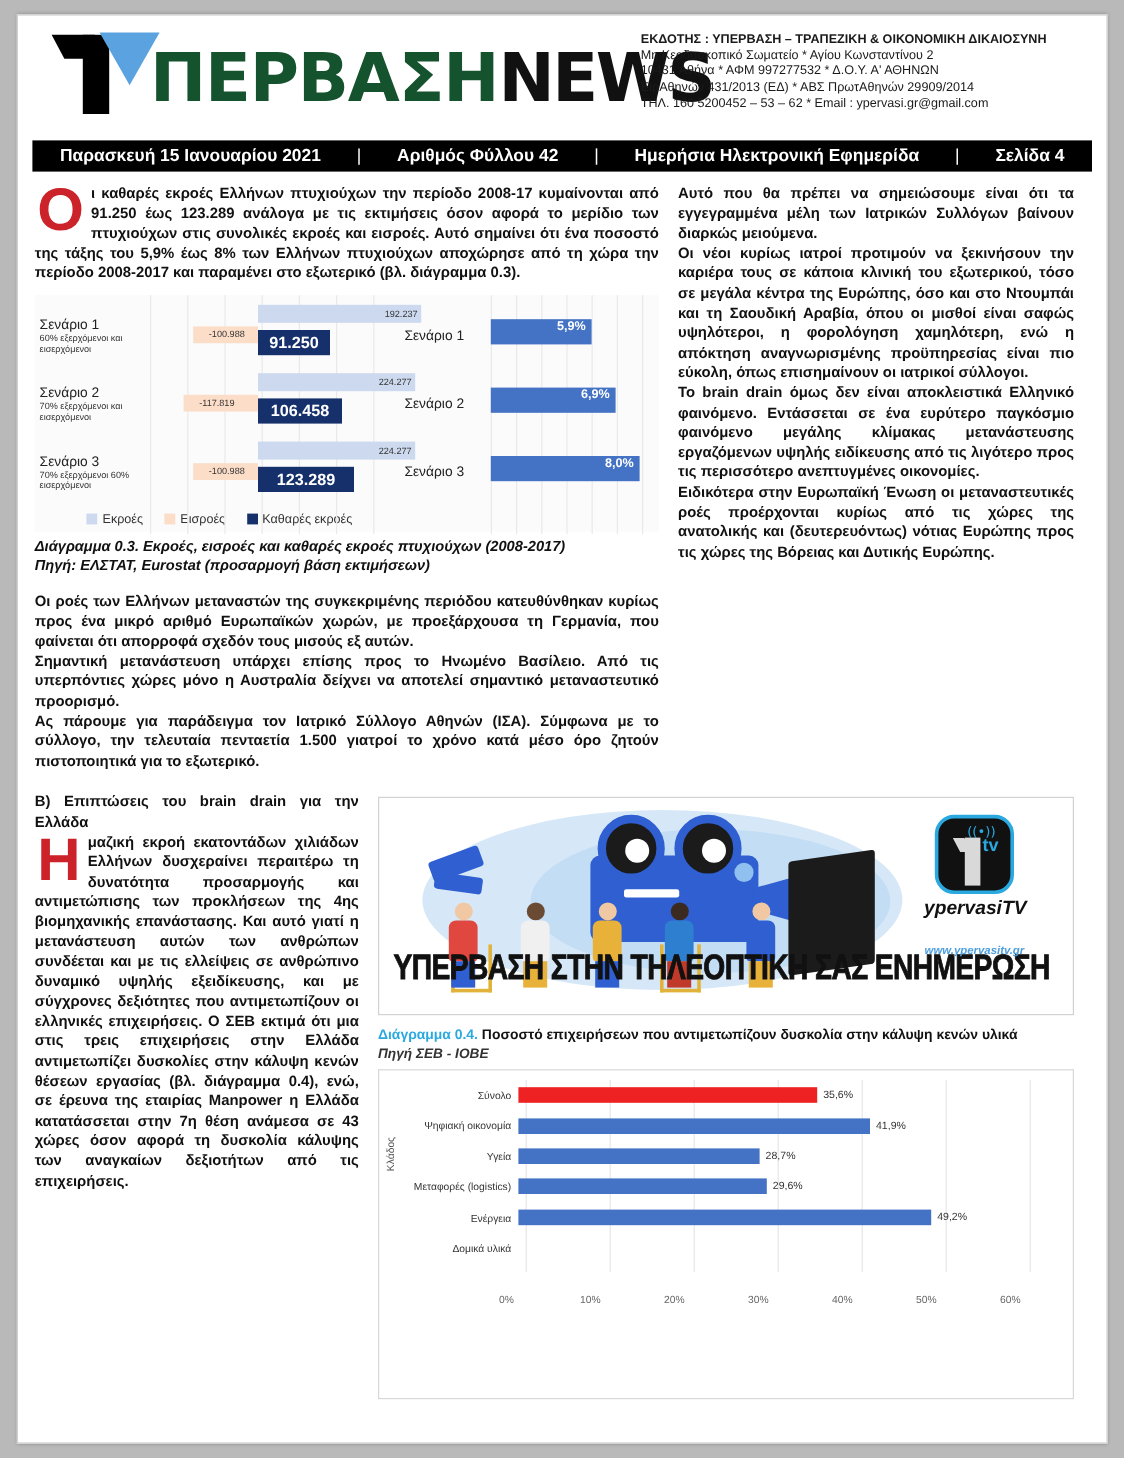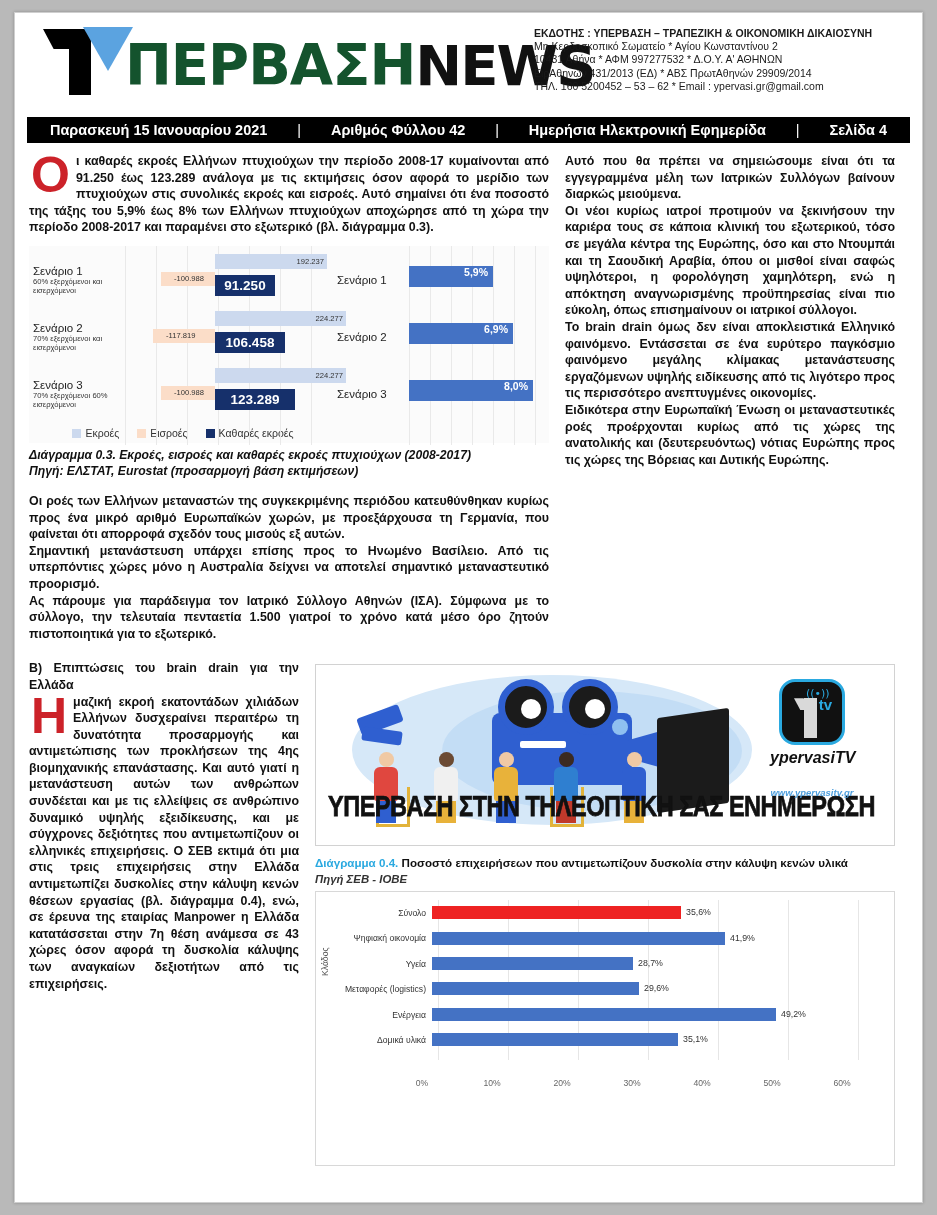--- a/index.html
+++ b/index.html
@@ -246,21 +246,21 @@
               <div class="gridv" style="left:216px;"></div>
               <div class="gridv" style="left:247px;"></div>
               <div class="gridv" style="left:278px;"></div>
 
               <div class="sc-row">
                 <div class="sc-label">
                   <div class="t1">Σενάριο 1</div>
                   <div class="t2">60% εξερχόμενοι και εισερχόμενοι</div>
                 </div>
                 <div class="sc-plot">
-                  <div class="bar-out" style="left:90px;width:112px;">
+                  <div class="bar-out" style="left:90px;width:136px;">
                       <span>192.237</span>
                     </div>
                   <div class="bar-in" style="left:36px;width:54px;">
                       <span>-100.988</span>
                     </div>
                   <div class="bar-net" style="left:90px;width:60px;">
                       <span>91.250</span>
                     </div>
                 </div>
               </div>
@@ -479,24 +479,20 @@
             </div>
             <div class="c04-row">
               <div class="c04-lab">Ενέργεια</div>
               <div class="c04-plot">
                 <div class="c04-bar" style="width:344px;"></div>
                 <div class="c04-val" style="left:349px;">49,2%</div>
               </div>
             </div>
             <div class="c04-row">
               <div class="c04-lab">Δομικά υλικά</div>
-              <div class="c04-plot">
-                <div class="c04-bar" style="width:246px;"></div>
-                <div class="c04-val" style="left:251px;">35,1%</div>
-              </div>
             </div>
           </div>
           <div class="c04-ticks">
             <div class="c04-tick" style="left:0px;">0%</div>
             <div class="c04-tick" style="left:70px;">10%</div>
             <div class="c04-tick" style="left:140px;">20%</div>
             <div class="c04-tick" style="left:210px;">30%</div>
             <div class="c04-tick" style="left:280px;">40%</div>
             <div class="c04-tick" style="left:350px;">50%</div>
             <div class="c04-tick" style="left:420px;">60%</div>

